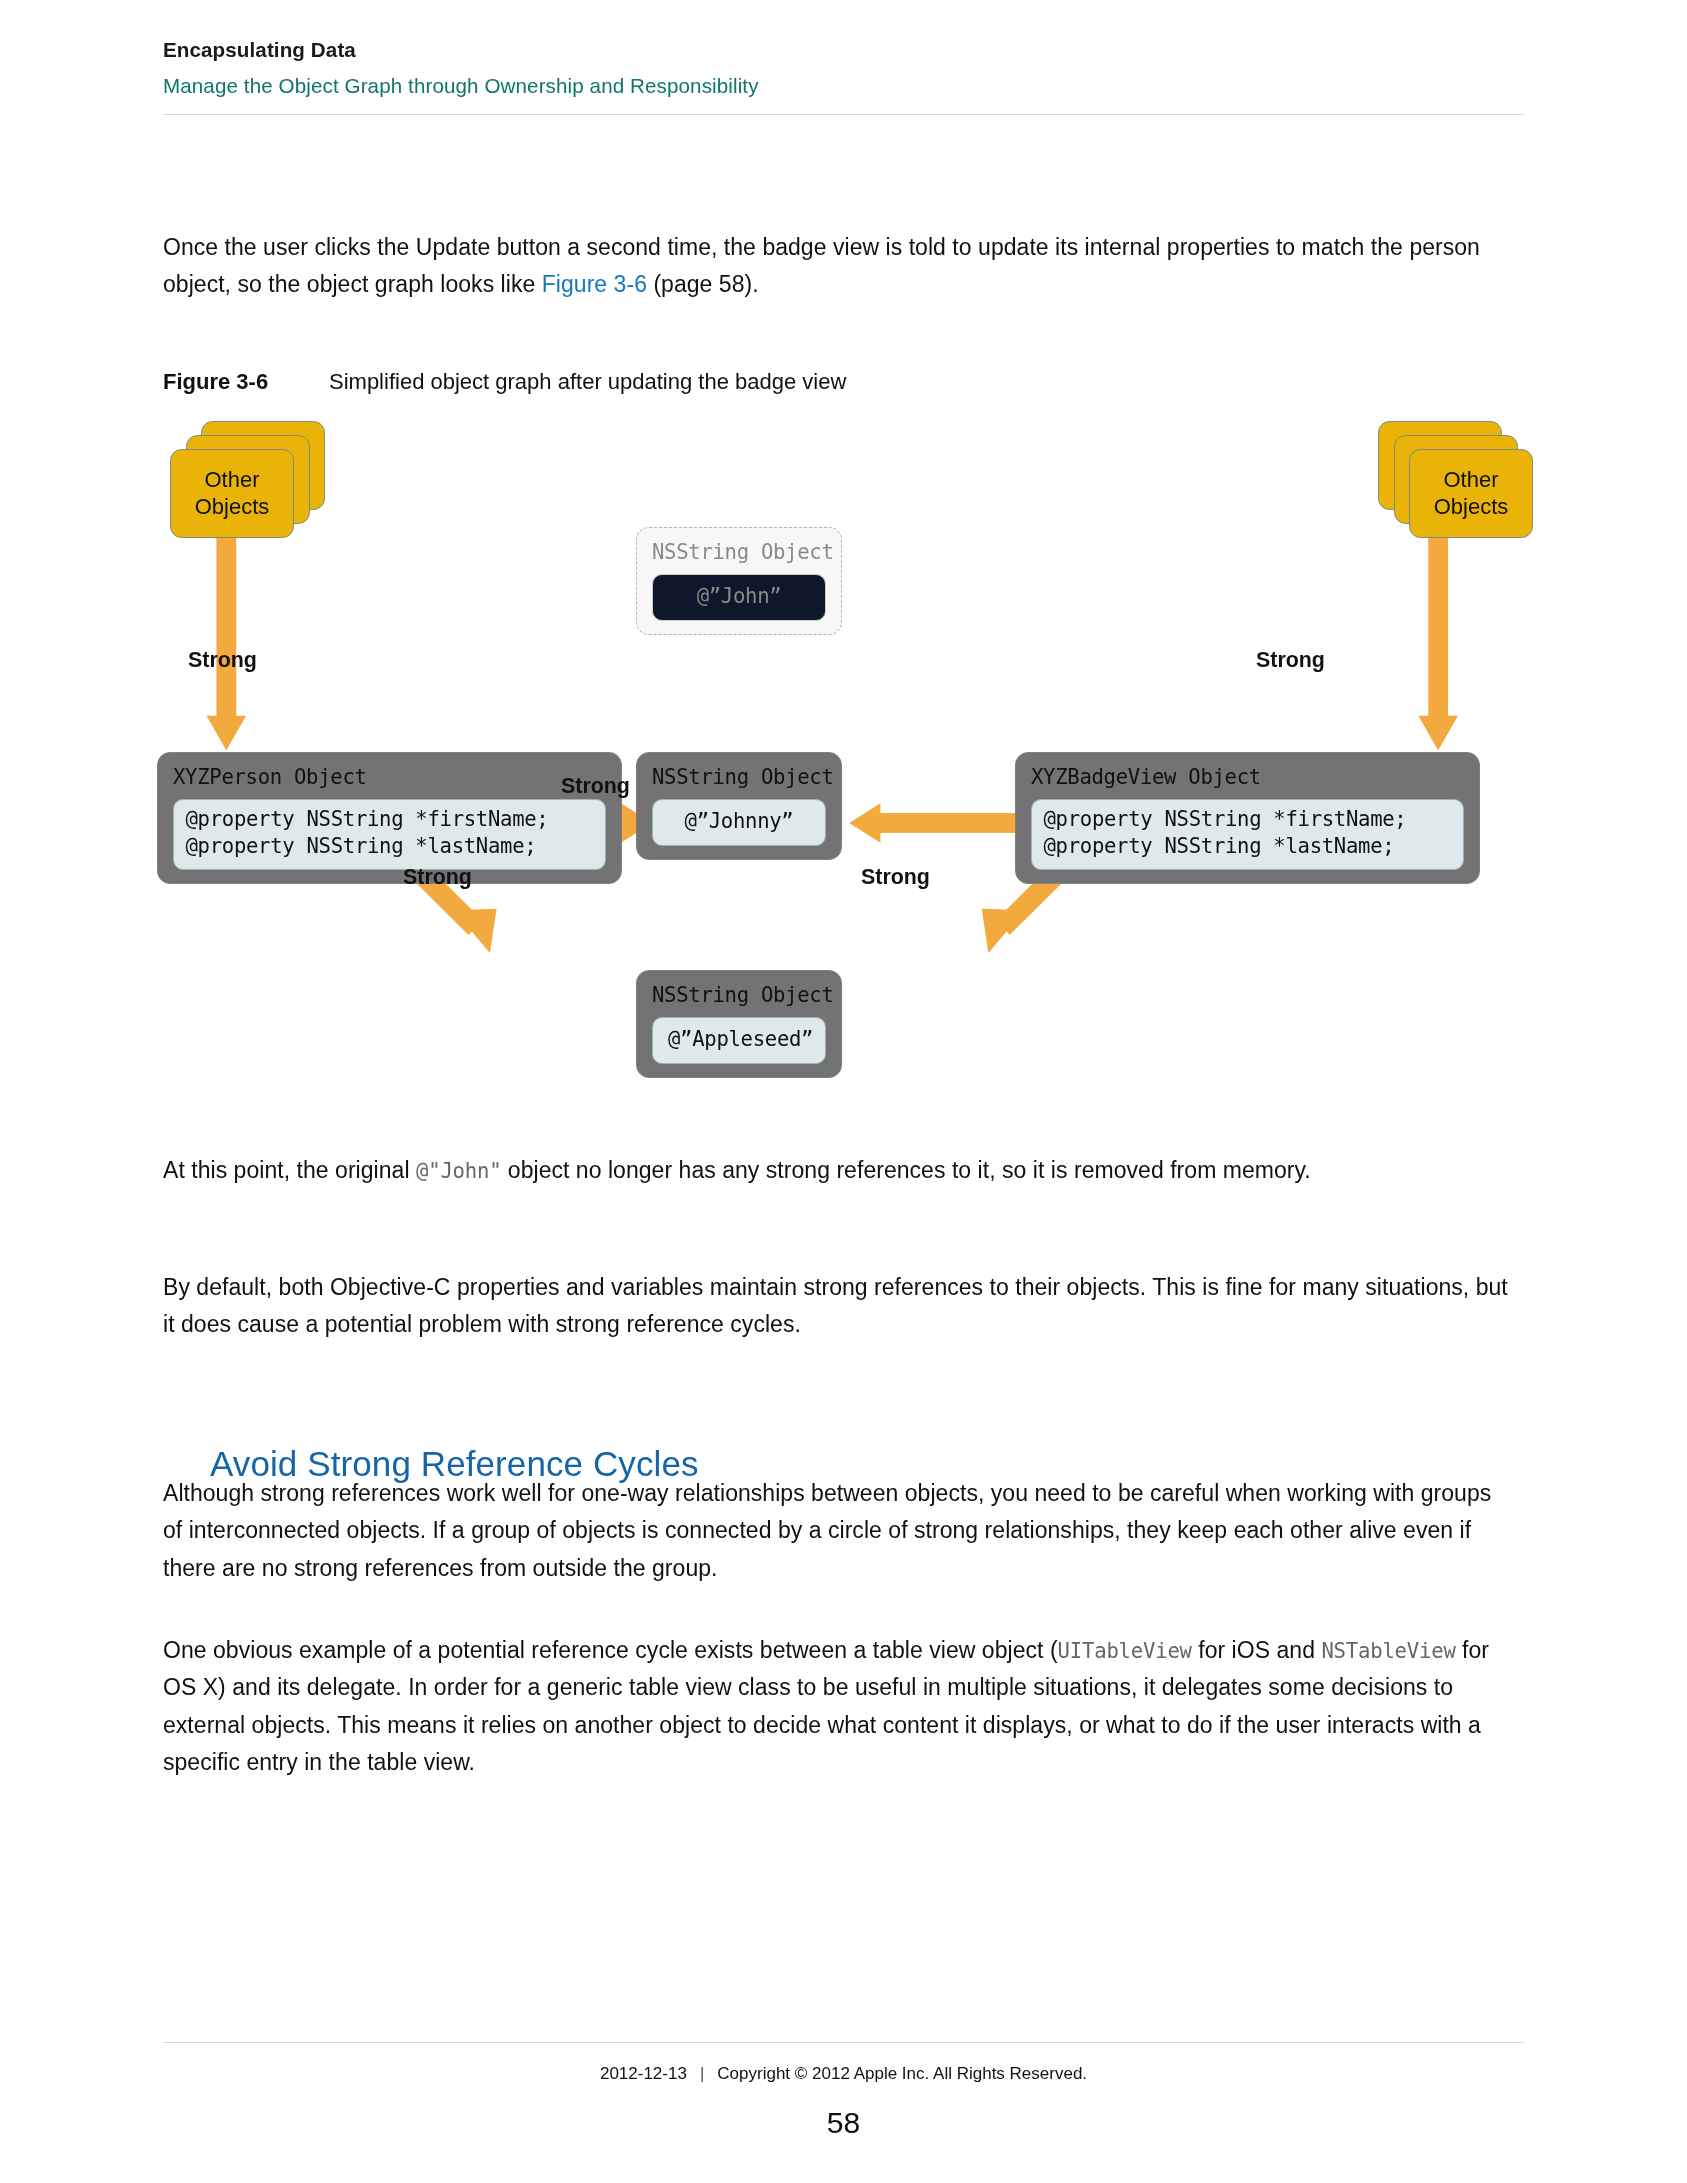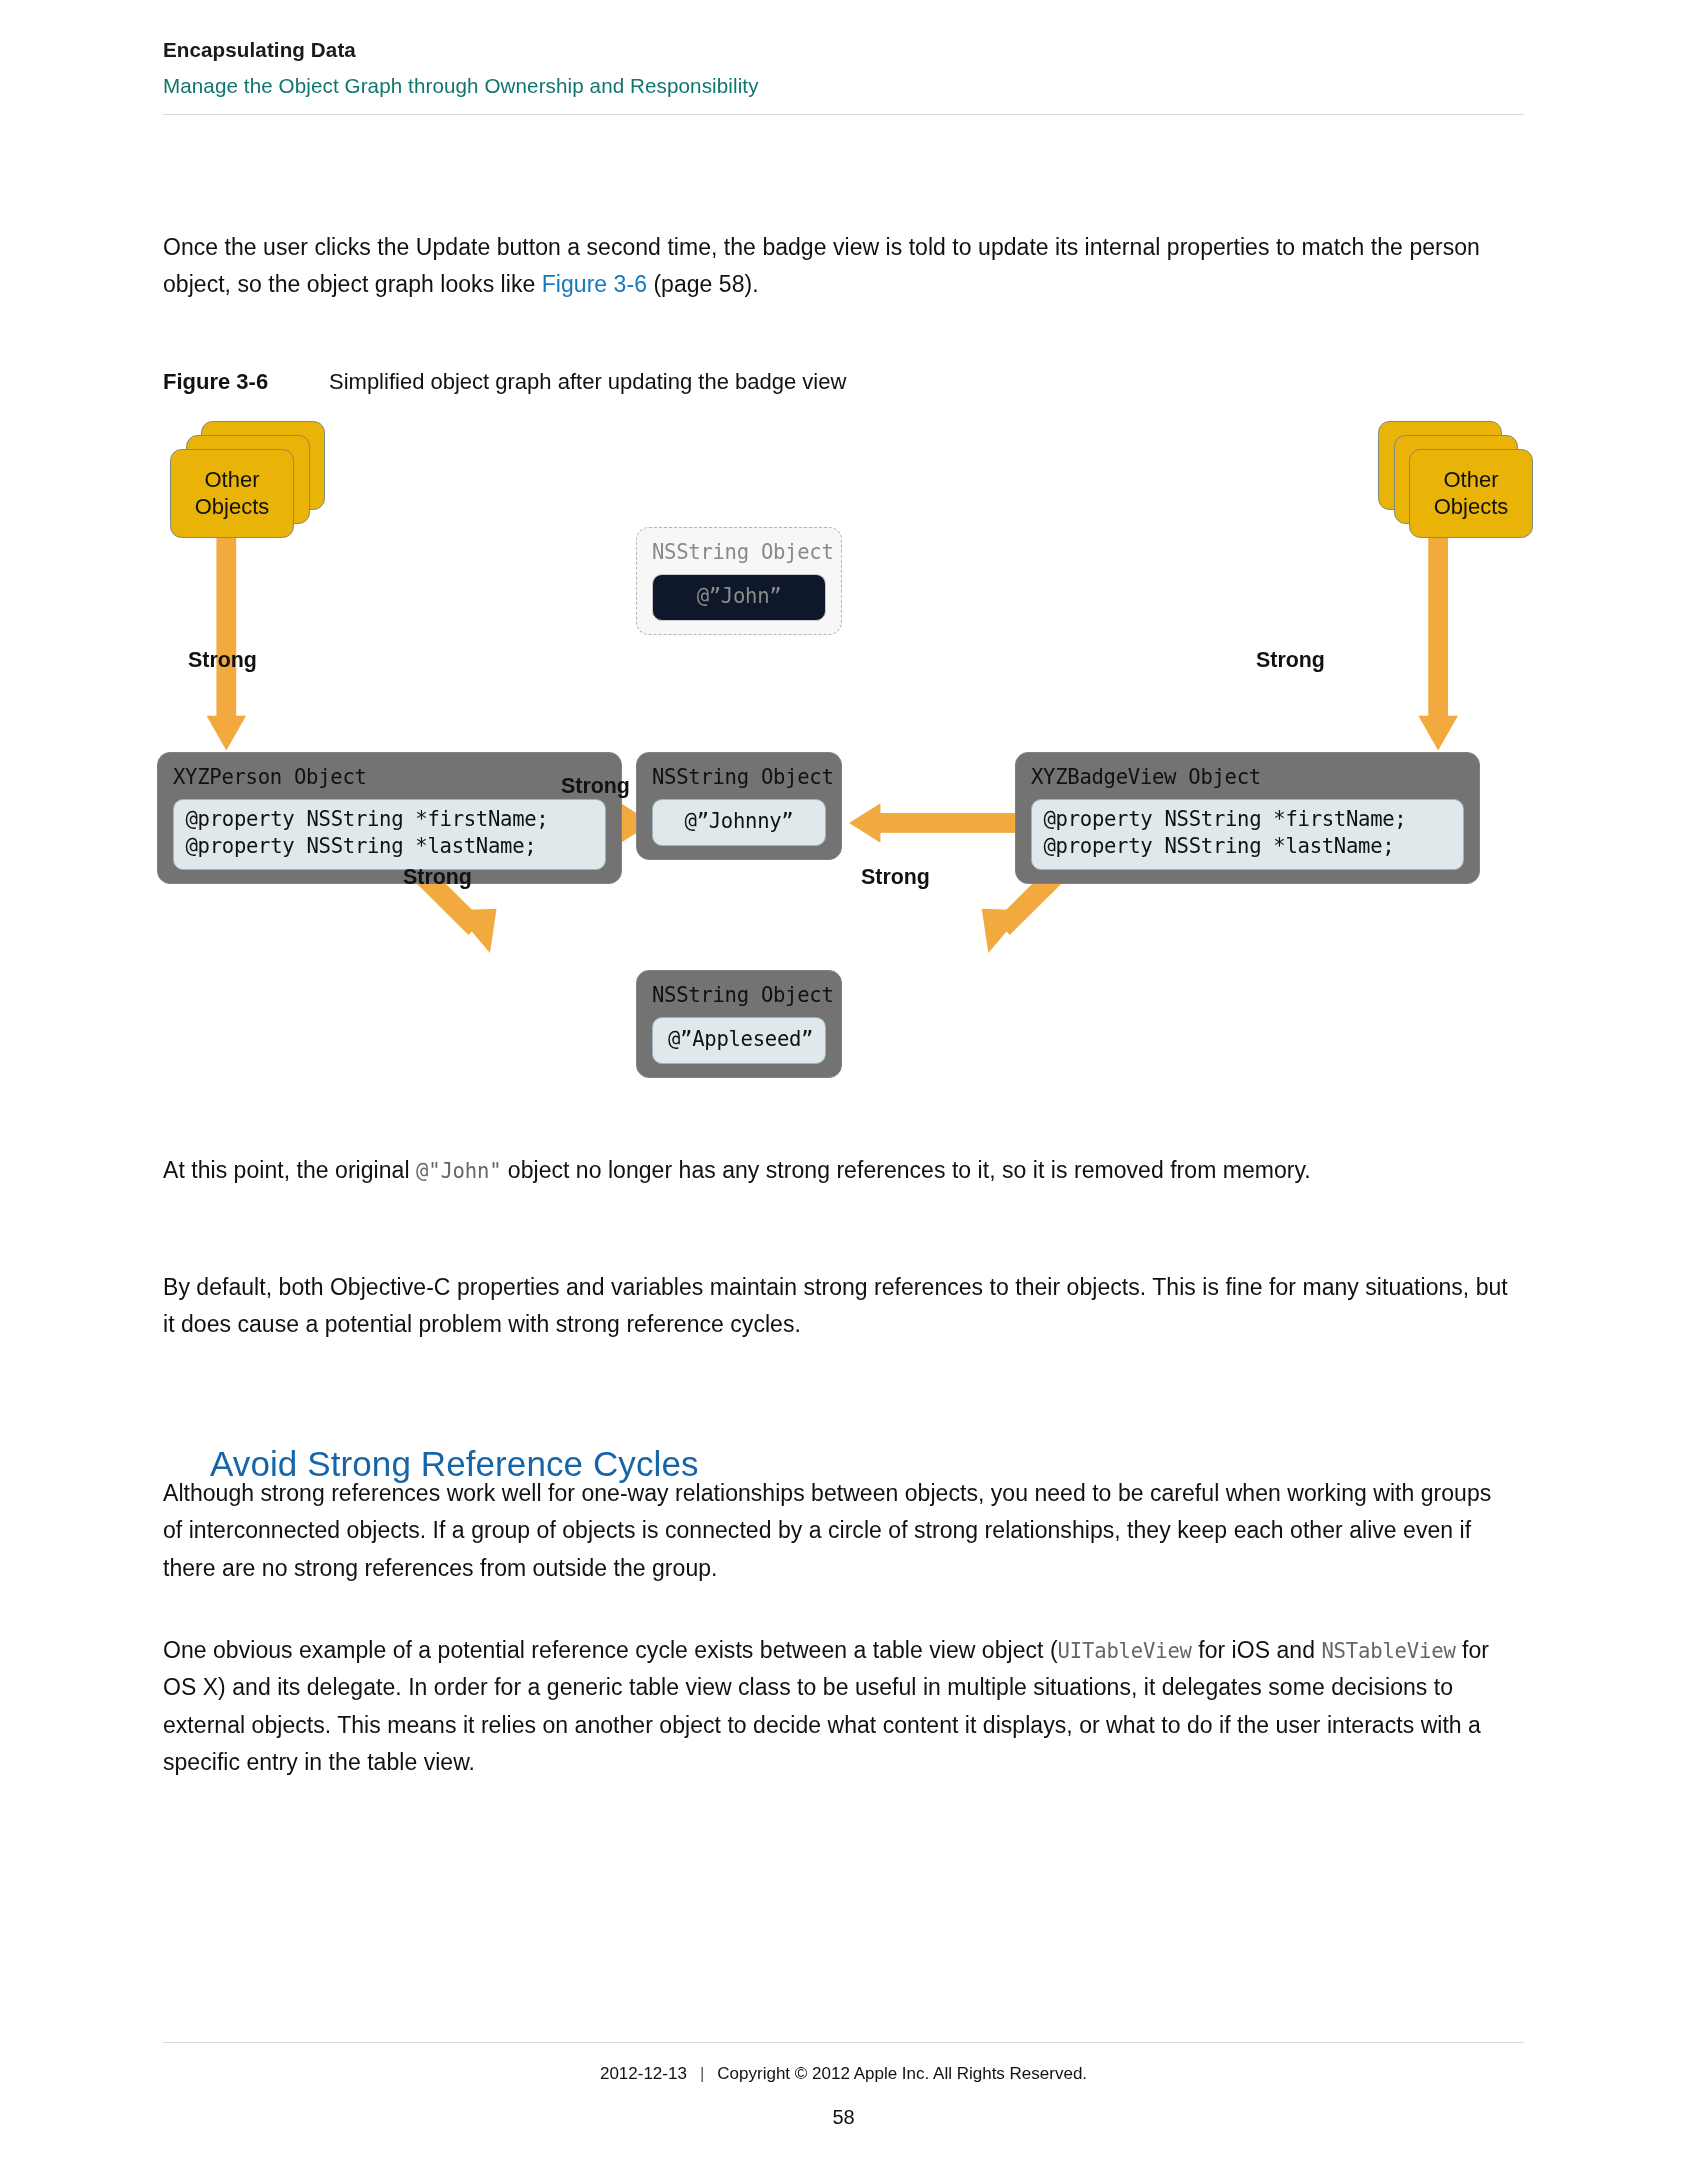--- a/index.html
+++ b/index.html
@@ -262,21 +262,21 @@
     display: inline-block;
     padding: 0 13px;
     color: #555555;
   }
   .page-number {
     position: absolute;
     left: 0;
     top: 2106px;
     width: 1687px;
     text-align: center;
-    font-size: 20px;
+    font-size: 30px;
     color: #111111;
   }
 </style>
 </head>
 <body>
 
 <div class="page">
 
   <div class="running-head">
     <div class="book-title">Encapsulating Data</div>

